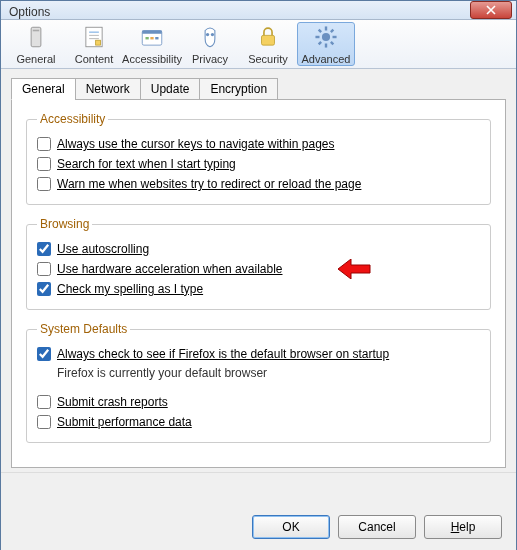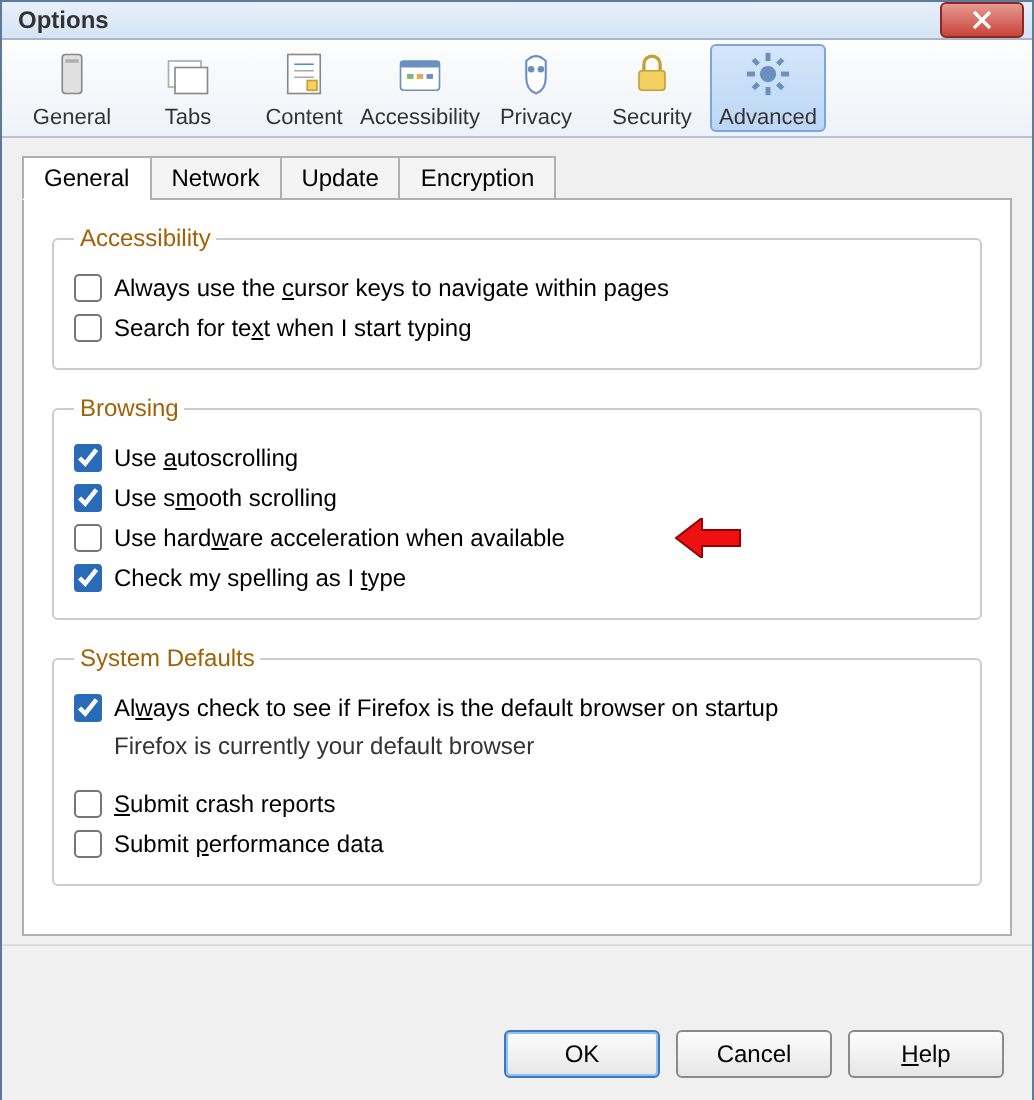--- a/index.html
+++ b/index.html
@@ -17,24 +17,23 @@
     height: 550px;
     border: 1px solid #5a7aa0;
     background: #f0f0f0;
     display: flex;
     flex-direction: column;
   }
   .titlebar {
     height: 24px;
     background: linear-gradient(#e8f0fa, #d6e4f4);
     display: flex;
-    align-items: center;
+    align-items: flex-end;
     padding: 0 4px 0 8px;
     border-bottom: 1px solid #a8b8cc;
-    font-weight: bold;
   }
   .titlebar .title { flex: 1; color: #333; }
   .close-btn {
     width: 42px; height: 18px;
     background: linear-gradient(#e69a93, #c8443a);
     border: 1px solid #8a2a22;
     border-radius: 3px;
     display: flex; align-items: center; justify-content: center;
     color: #fff; font-weight: bold; font-size: 10px;
     cursor: pointer;
@@ -103,20 +102,21 @@
     border-radius: 3px;
     margin: 0 0 12px 0;
     padding: 8px 10px 10px 10px;
   }
   legend { font-size: 12px; color: #a16207; padding: 0 3px; }
   .chk-row {
     display: flex;
     align-items: center;
     padding: 3px 0;
     position: relative;
+    text-decoration: underline;
   }
   .chk-row input[type=checkbox] {
     width: 14px; height: 14px; margin: 0 6px 0 0;
     accent-color: #2a6bb8;
   }
   .chk-row label { flex: 1; cursor: pointer; }
   .indent-note { margin-left: 20px; padding: 2px 0 4px 0; color: #333; }
   .arrow {
     position: absolute;
     left: 300px;
@@ -161,29 +161,20 @@
 
   <div class="toolbar" id="toolbar">
       <div class="tool-item">
         <div class="tool-icon">
           <svg viewBox="0 0 32 32">
             <rect x="10" y="4" width="12" height="24" rx="2" fill="#e0e0e0" stroke="#888"></rect>
             <rect x="12" y="7" width="8" height="2" fill="#aaa"></rect>
           </svg>
         </div>
         <span>General</span>
-      </div>
-      <div class="tool-item">
-        <div class="tool-icon">
-          <svg viewBox="0 0 32 32">
-            <rect x="4" y="8" width="20" height="16" fill="#fff" stroke="#aaa"></rect>
-            <rect x="8" y="12" width="20" height="16" fill="#fff" stroke="#888"></rect>
-          </svg>
-        </div>
-        <span>Tabs</span>
       </div>
       <div class="tool-item">
         <div class="tool-icon">
           <svg viewBox="0 0 32 32">
             <rect x="6" y="4" width="20" height="24" fill="#fff" stroke="#888"></rect>
             <line x1="10" y1="10" x2="22" y2="10" stroke="#4a90d9"></line>
             <line x1="10" y1="14" x2="22" y2="14" stroke="#aaa"></line>
             <line x1="10" y1="18" x2="22" y2="18" stroke="#aaa"></line>
             <rect x="18" y="20" width="6" height="6" fill="#f4d060" stroke="#c0a030"></rect>
           </svg>
@@ -252,30 +243,30 @@
         <fieldset>
           <legend>Accessibility</legend>
           <div class="chk-row">
             <input type="checkbox" style="">
             <label>Always use the <span class="mnemonic">c</span>ursor keys to navigate within pages</label>
           </div>
           <div class="chk-row">
             <input type="checkbox" style="">
             <label>Search for te<span class="mnemonic">x</span>t when I start typing</label>
           </div>
+          <div class="chk-row">
+            <input type="checkbox" style="">
+            <label>Warn me when we<span class="mnemonic">b</span>sites try to redirect or reload the page</label>
+          </div>
         </fieldset>
         <fieldset>
           <legend>Browsing</legend>
           <div class="chk-row">
             <input type="checkbox" checked="" style="">
             <label>Use <span class="mnemonic">a</span>utoscrolling</label>
-          </div>
-          <div class="chk-row">
-            <input type="checkbox" checked="" style="">
-            <label>Use s<span class="mnemonic">m</span>ooth scrolling</label>
           </div>
           <div class="chk-row">
             <input type="checkbox" style="">
             <label>Use hard<span class="mnemonic">w</span>are acceleration when available</label>
             <span class="arrow"><svg width="34" height="20" viewBox="0 0 34 20">
                 <path d="M33 6 L33 14 L14 14 L14 20 L1 10 L14 0 L14 6 Z" fill="#e11" stroke="#900" stroke-width="1"></path>
               </svg></span>
           </div>
           <div class="chk-row">
             <input type="checkbox" checked="" style="">

